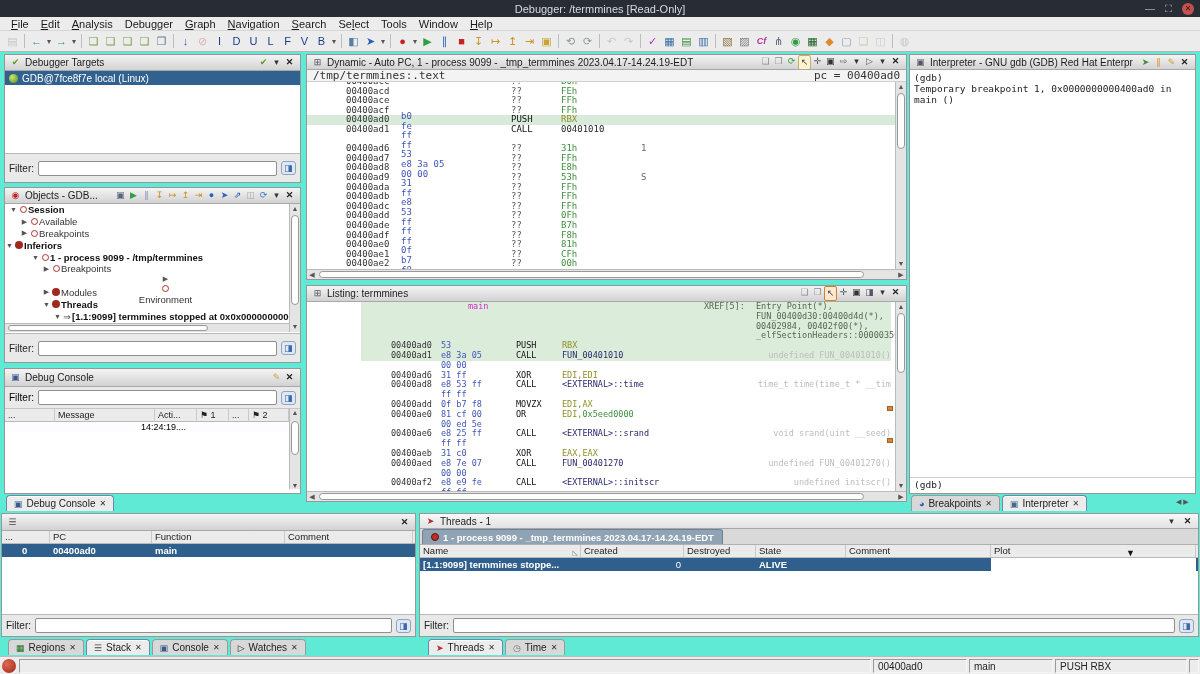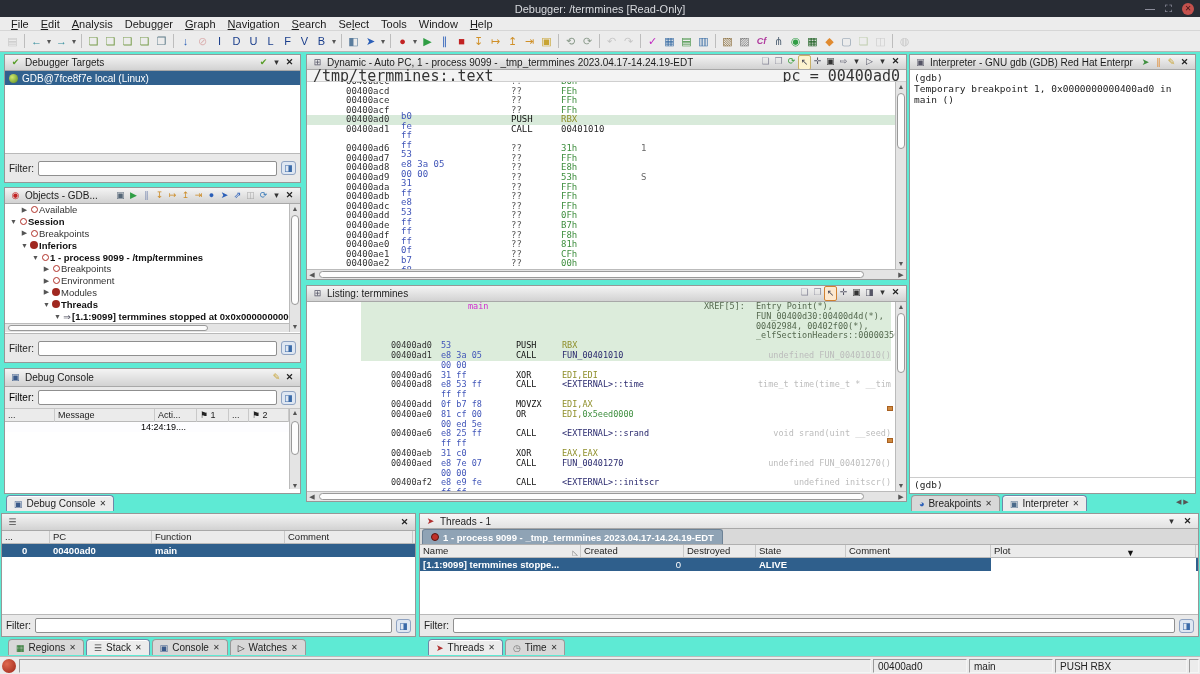--- a/index.html
+++ b/index.html
@@ -83,21 +83,21 @@
   .tabrow { position:absolute; display:flex; gap:2px; align-items:flex-end; height:17px; }
   .tab { height:16px; background:#d8d8d8; border:1px solid #9a9a9a; border-bottom:none;
     border-radius:4px 4px 0 0; display:flex; align-items:center; gap:4px; padding:0 7px; font-size:10px; color:#222; white-space:nowrap; }
   .tab.active { background:#ececec; border-color:#6f87a8; box-shadow:inset 0 1px 0 #fff; }
   .tab .ti { font-size:9px; }
   .tab .tx { font-size:8px; color:#333; }
   
   #dynamic { left:306px; top:54px; width:601px; height:226px; }
   #dynamic .phead { height:15px; }
   .subhead { position:absolute; left:0; right:0; top:15px; height:12px; background:#f3f3f3; border-bottom:1px solid #cfcfcf;
-    font-family:"DejaVu Sans Mono", monospace; font-size:15px; color:#333; display:flex; align-items:center; padding:0 6px; }
+    font-family:"DejaVu Sans Mono", monospace; font-size:11px; color:#333; display:flex; align-items:center; padding:0 6px; }
   .dyncont { position:absolute; left:0; right:11px; top:27px; bottom:10px; overflow:hidden; background:#fff;
     font-family:"DejaVu Sans Mono", monospace; font-size:9px; color:#333; }
   .drow { height:9.6px; line-height:9.6px; display:flex; white-space:pre; }
   .drow.cur { background:#d8eada; }
   .drow .da { width:55px; margin-left:39px; color:#333; flex:none; }
   .drow .db { width:110px; color:#4055b8; flex:none;margin-top:35px; }
   .drow .dm { width:50px; flex:none; }
   .drow .dm.q { color:#555; }
   .drow .dm.mn { color:#101010; }
   .drow .dop { width:80px; flex:none; }
@@ -283,51 +283,51 @@
           <span class="hicon" style="color: rgb(43, 95, 184);">●</span>
           <span class="hicon" style="color: rgb(43, 95, 184);">➤</span>
           <span class="hicon" style="color: rgb(43, 95, 184);">⇗</span>
           <span class="hicon" style="color: rgb(170, 170, 170);">◫</span>
           <span class="hicon" style="color: rgb(58, 122, 184);">⟳</span>
           <span class="hicon" style="color: rgb(51, 51, 51);">▾</span>
           <span class="hicon close-x" style="color: rgb(34, 34, 34);">✕</span>
         </span>
     </div>
     <div class="obody" id="objects-tree">
+        <div class="onode" style="padding-left: 4px;">
+          <span class="exp">▼</span>
+          <span class="oic"><span class="ring"></span></span>
+          <b>Session</b>
+        </div>
         <div class="onode" style="padding-left: 15px;">
           <span class="exp">▶</span>
           <span class="oic"><span class="ring"></span></span>
           <span>Available</span>
         </div>
-        <div class="onode" style="padding-left: 4px;">
-          <span class="exp">▼</span>
-          <span class="oic"><span class="ring"></span></span>
-          <b>Session</b>
-        </div>
         <div class="onode" style="padding-left: 15px;">
           <span class="exp">▶</span>
           <span class="oic"><span class="ring"></span></span>
           <span>Breakpoints</span>
         </div>
-        <div class="onode" style="padding-left: 15px;">
+        <div class="onode" style="padding-left: 0;">
           <span class="exp">▼</span>
           <span class="oic"><span class="odot"></span></span>
           <b>Inferiors</b>
         </div>
         <div class="onode" style="padding-left: 26px;">
           <span class="exp">▼</span>
           <span class="oic"><span class="ring"></span></span>
           <b>1 - process 9099 - /tmp/termmines</b>
         </div>
         <div class="onode" style="padding-left: 37px;">
           <span class="exp">▶</span>
           <span class="oic"><span class="ring"></span></span>
           <span>Breakpoints</span>
         </div>
-        <div class="onode" style="padding-left: 37px;">
+        <div class="onode" style="padding-left: 37px; flex-direction: column;">
           <span class="exp">▶</span>
           <span class="oic"><span class="ring"></span></span>
           <span>Environment</span>
         </div>
         <div class="onode" style="padding-left: 37px;">
           <span class="exp">▶</span>
           <span class="oic"><span class="odot"></span></span>
           <span>Modules</span>
         </div>
         <div class="onode" style="padding-left: 37px;">

